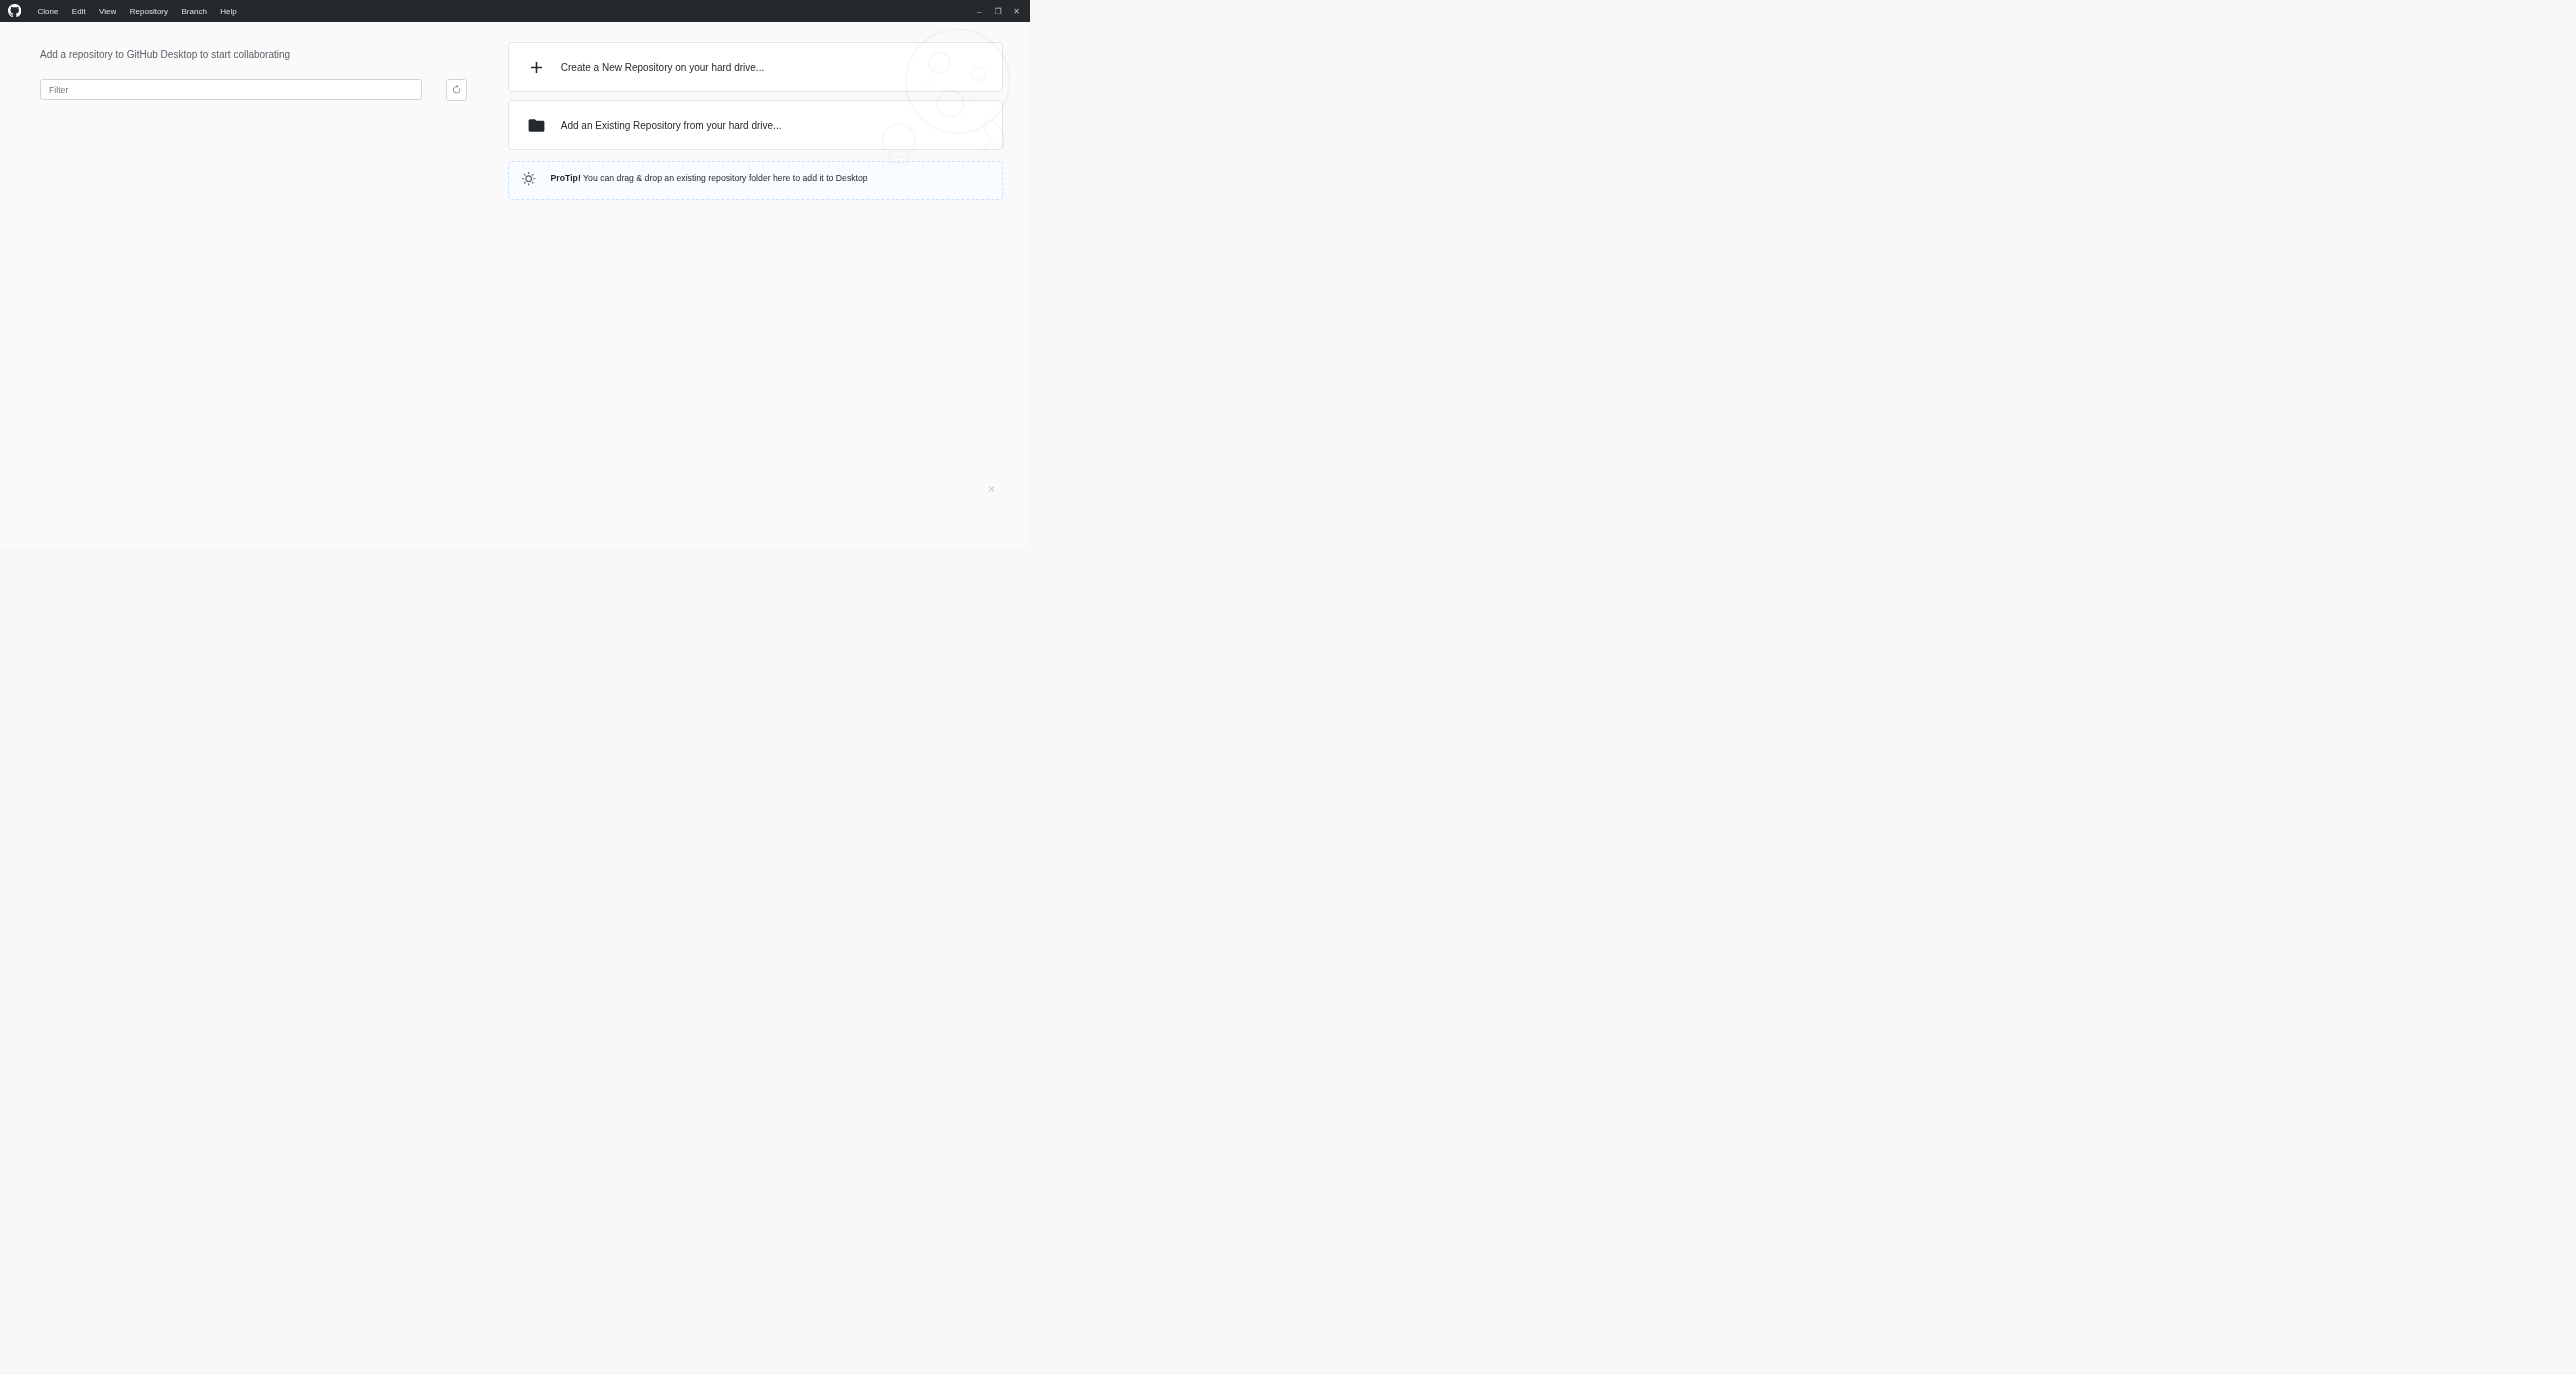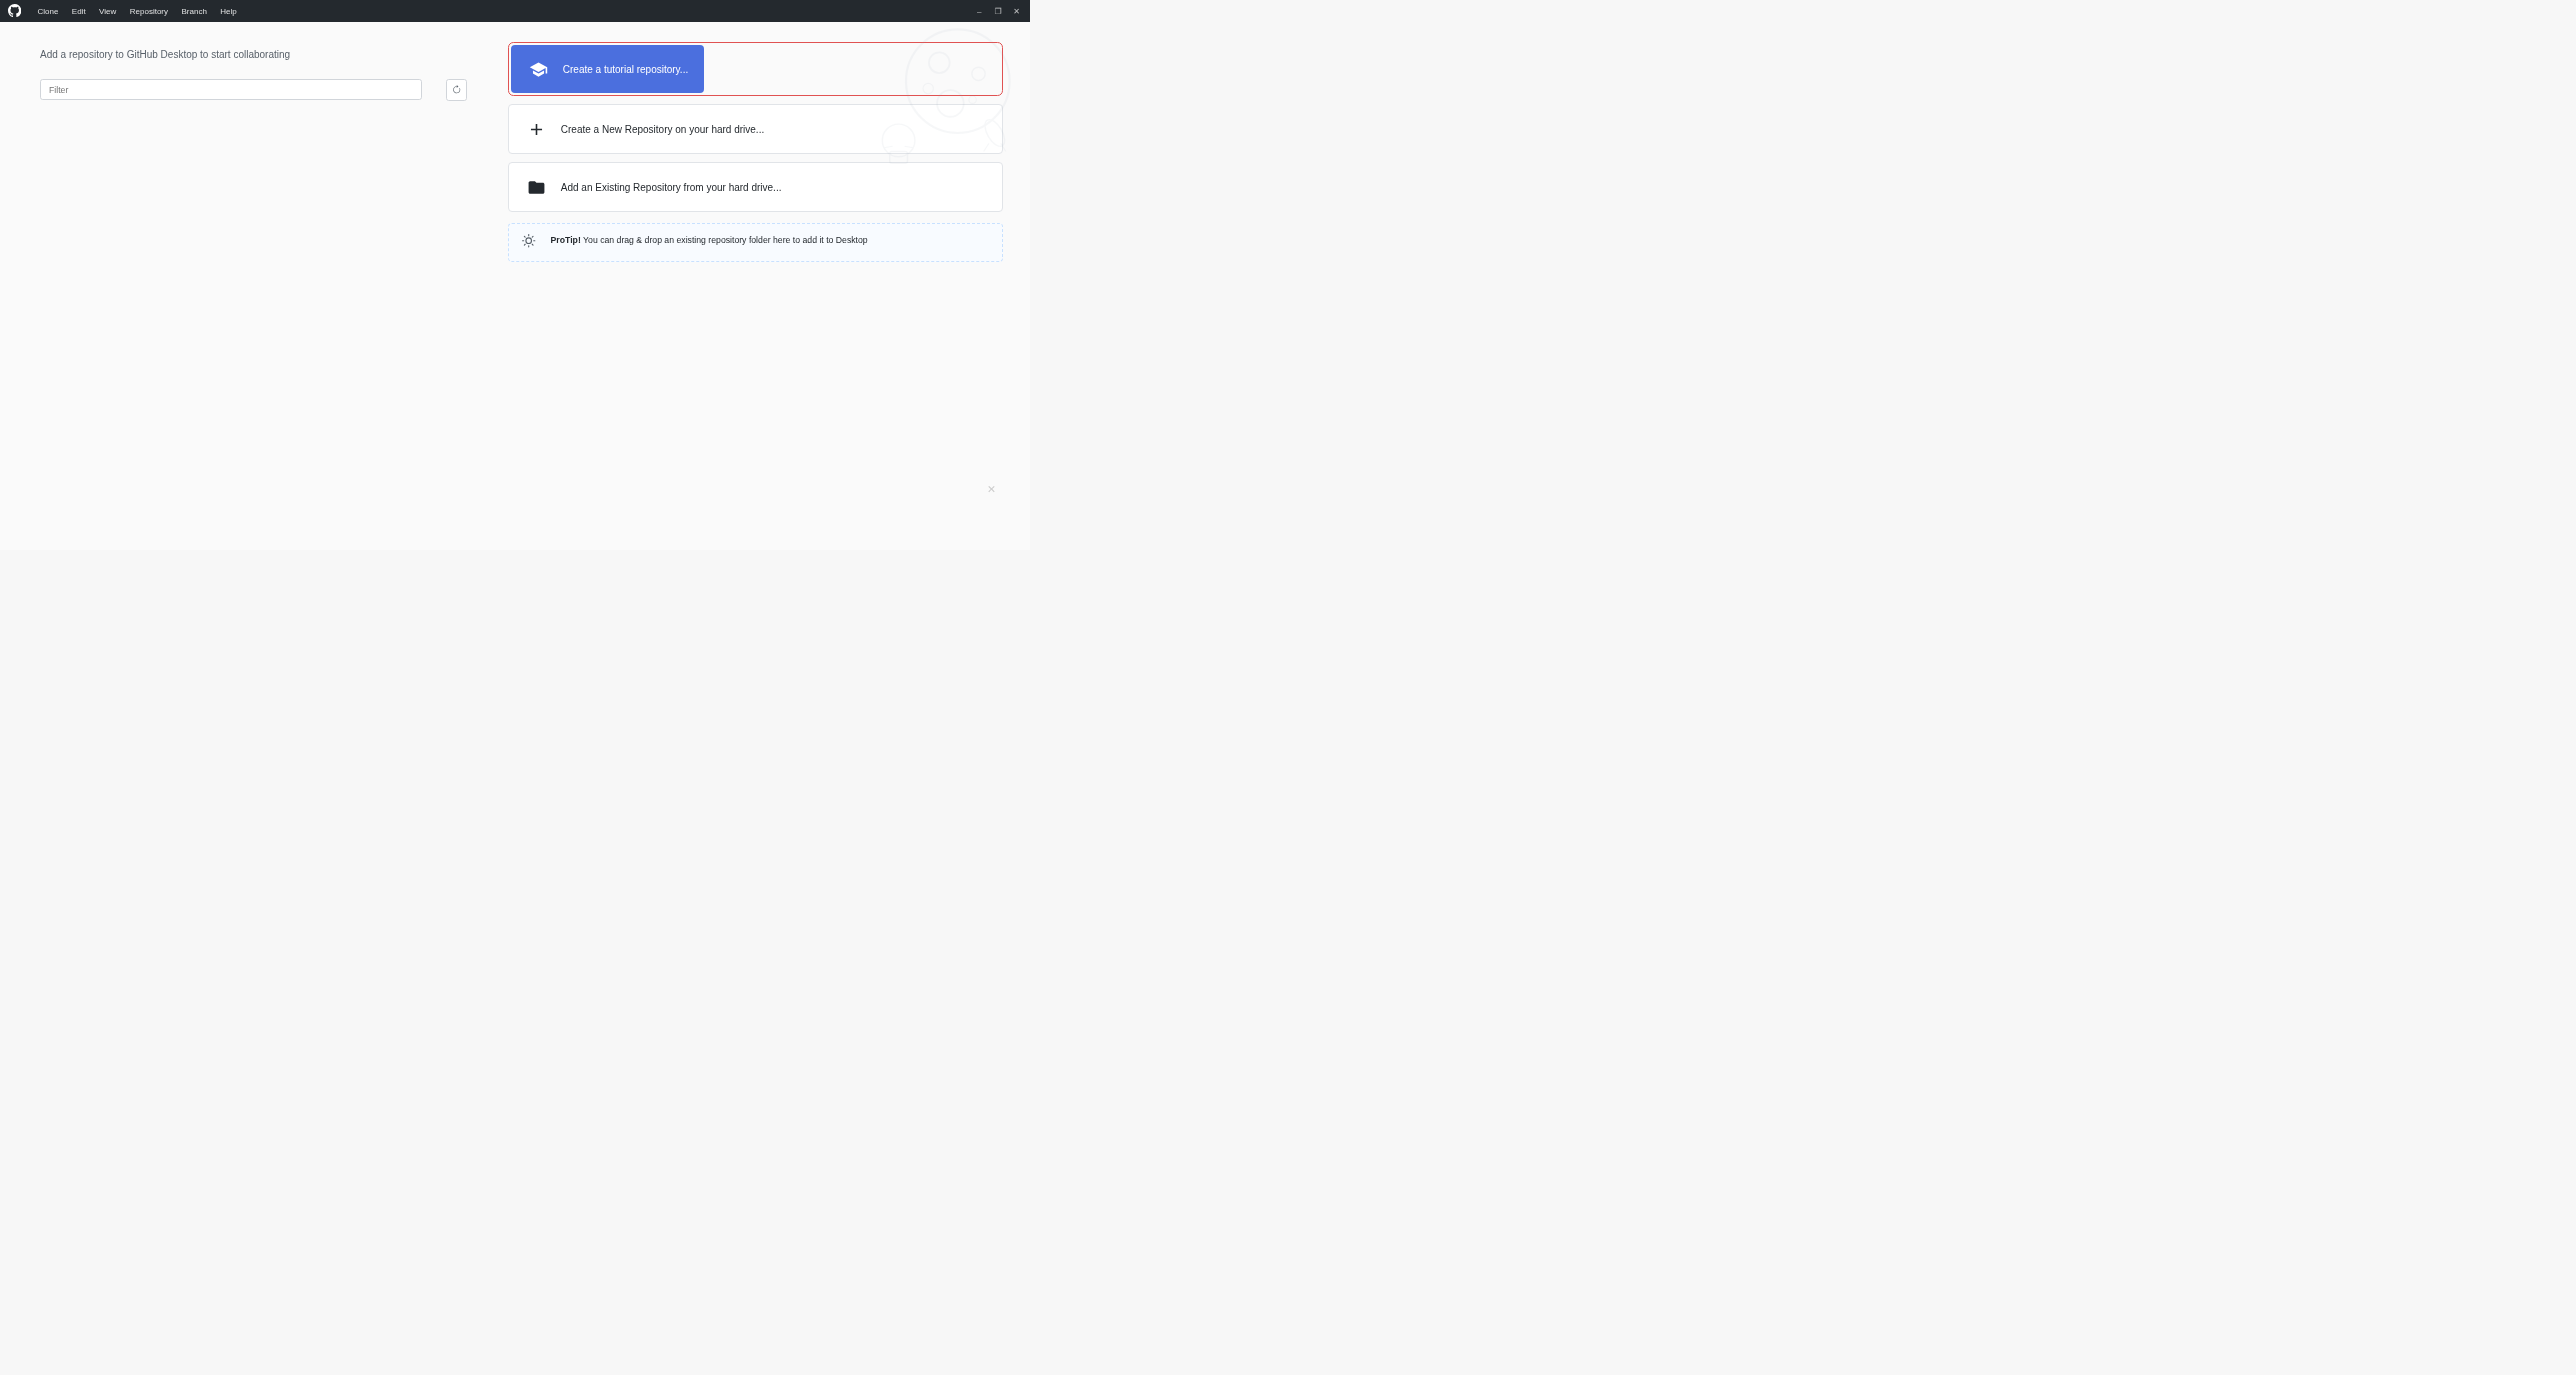--- a/index.html
+++ b/index.html
@@ -284,30 +284,20 @@
         <rect x="28" y="175" width="24" height="16" rx="3" fill="none" stroke="#8899aa" stroke-width="2"></rect>
         <line x1="20" y1="170" x2="32" y2="168" stroke="#8899aa" stroke-width="1.5"></line>
         <line x1="60" y1="170" x2="48" y2="168" stroke="#8899aa" stroke-width="1.5"></line>
 
         <ellipse cx="170" cy="150" rx="10" ry="20" fill="none" stroke="#8899aa" stroke-width="2" transform="rotate(-30 170 150)"></ellipse>
         <line x1="162" y1="164" x2="155" y2="175" stroke="#8899aa" stroke-width="1.5"></line>
         <line x1="178" y1="164" x2="185" y2="175" stroke="#8899aa" stroke-width="1.5"></line>
       </svg>
     </div>
 
-    <div class="tutorial-wrapper">
-      <button class="action-btn primary">
-        <span class="action-btn-icon">
-          <svg viewBox="0 0 24 24" fill="white" xmlns="http://www.w3.org/2000/svg">
-            <path d="M12 3L1 9l11 6 9-4.91V17h2V9L12 3zM5 13.18v4L12 21l7-3.82v-4L12 17l-7-3.82z"></path>
-          </svg>
-        </span>
-        <span class="action-btn-label">Create a tutorial repository...</span>
-      </button>
-    </div>
 
 
     <button class="action-btn">
       <span class="action-btn-icon">
         <svg viewBox="0 0 24 24" fill="#24292e" xmlns="http://www.w3.org/2000/svg" width="19" height="19">
           <path d="M19 11h-6V5h-2v6H5v2h6v6h2v-6h6v-2z"></path>
         </svg>
       </span>
       <span class="action-btn-label">Create a New Repository on your hard drive...</span>
     </button>

